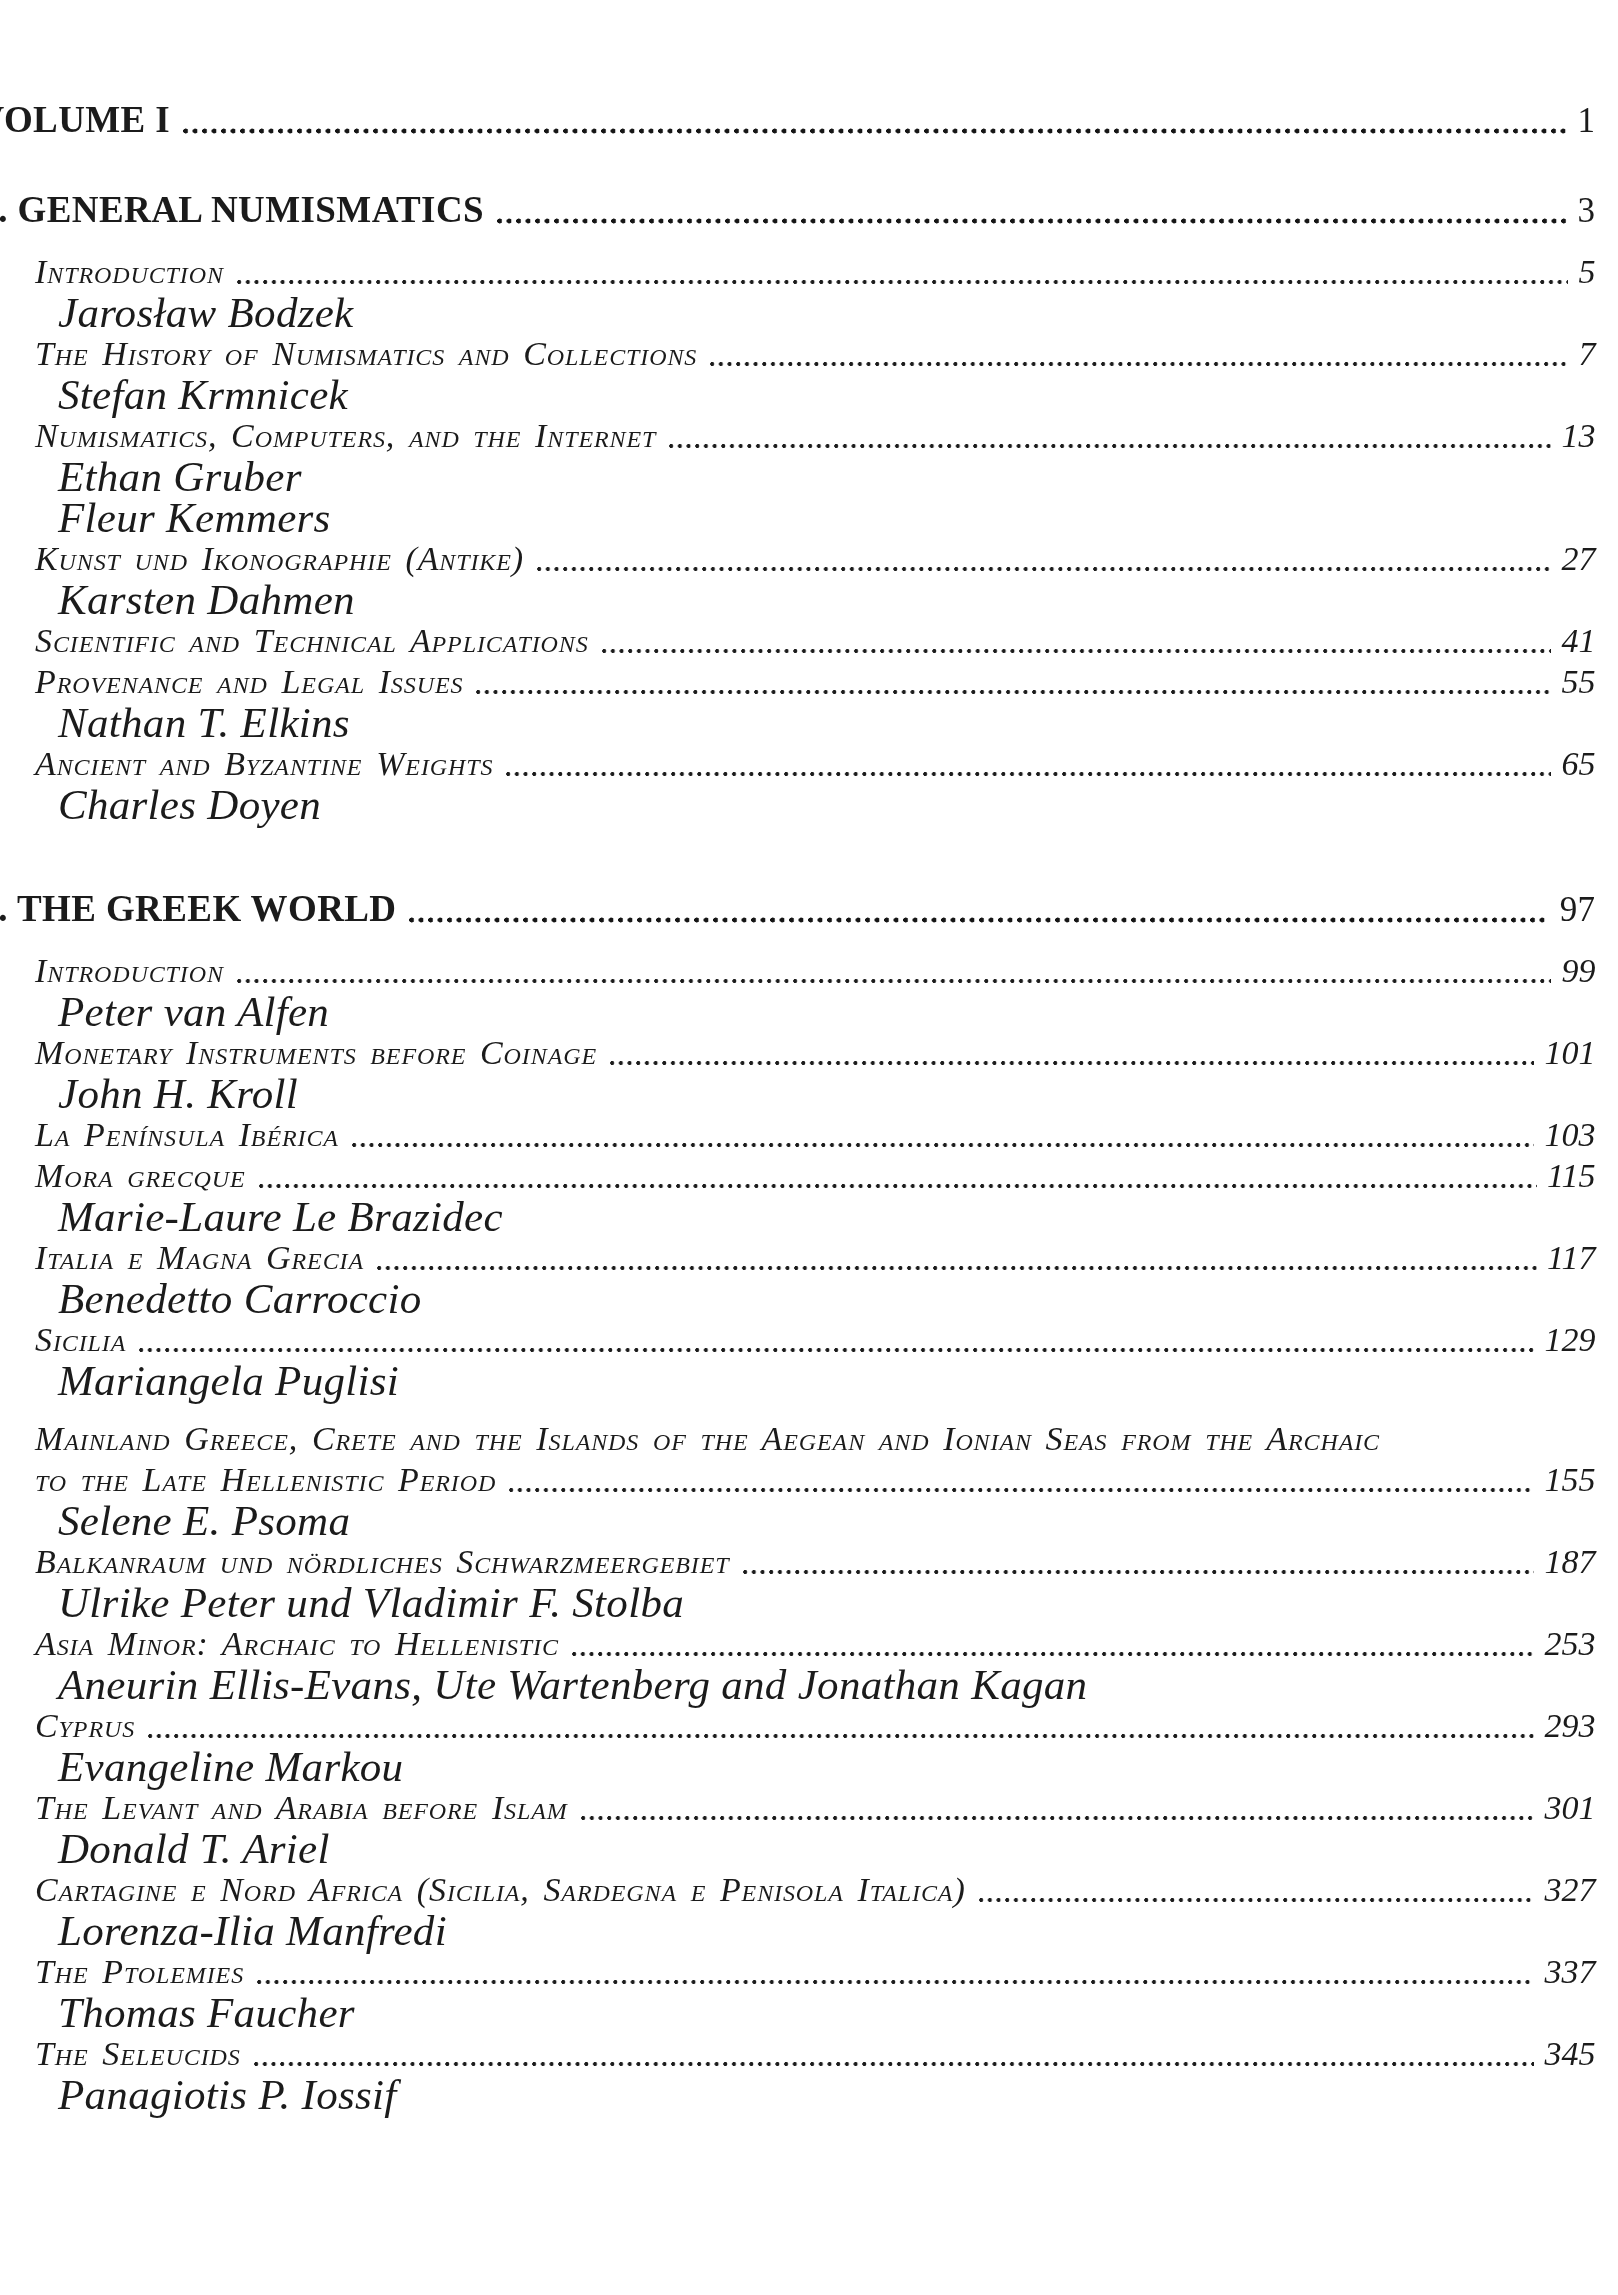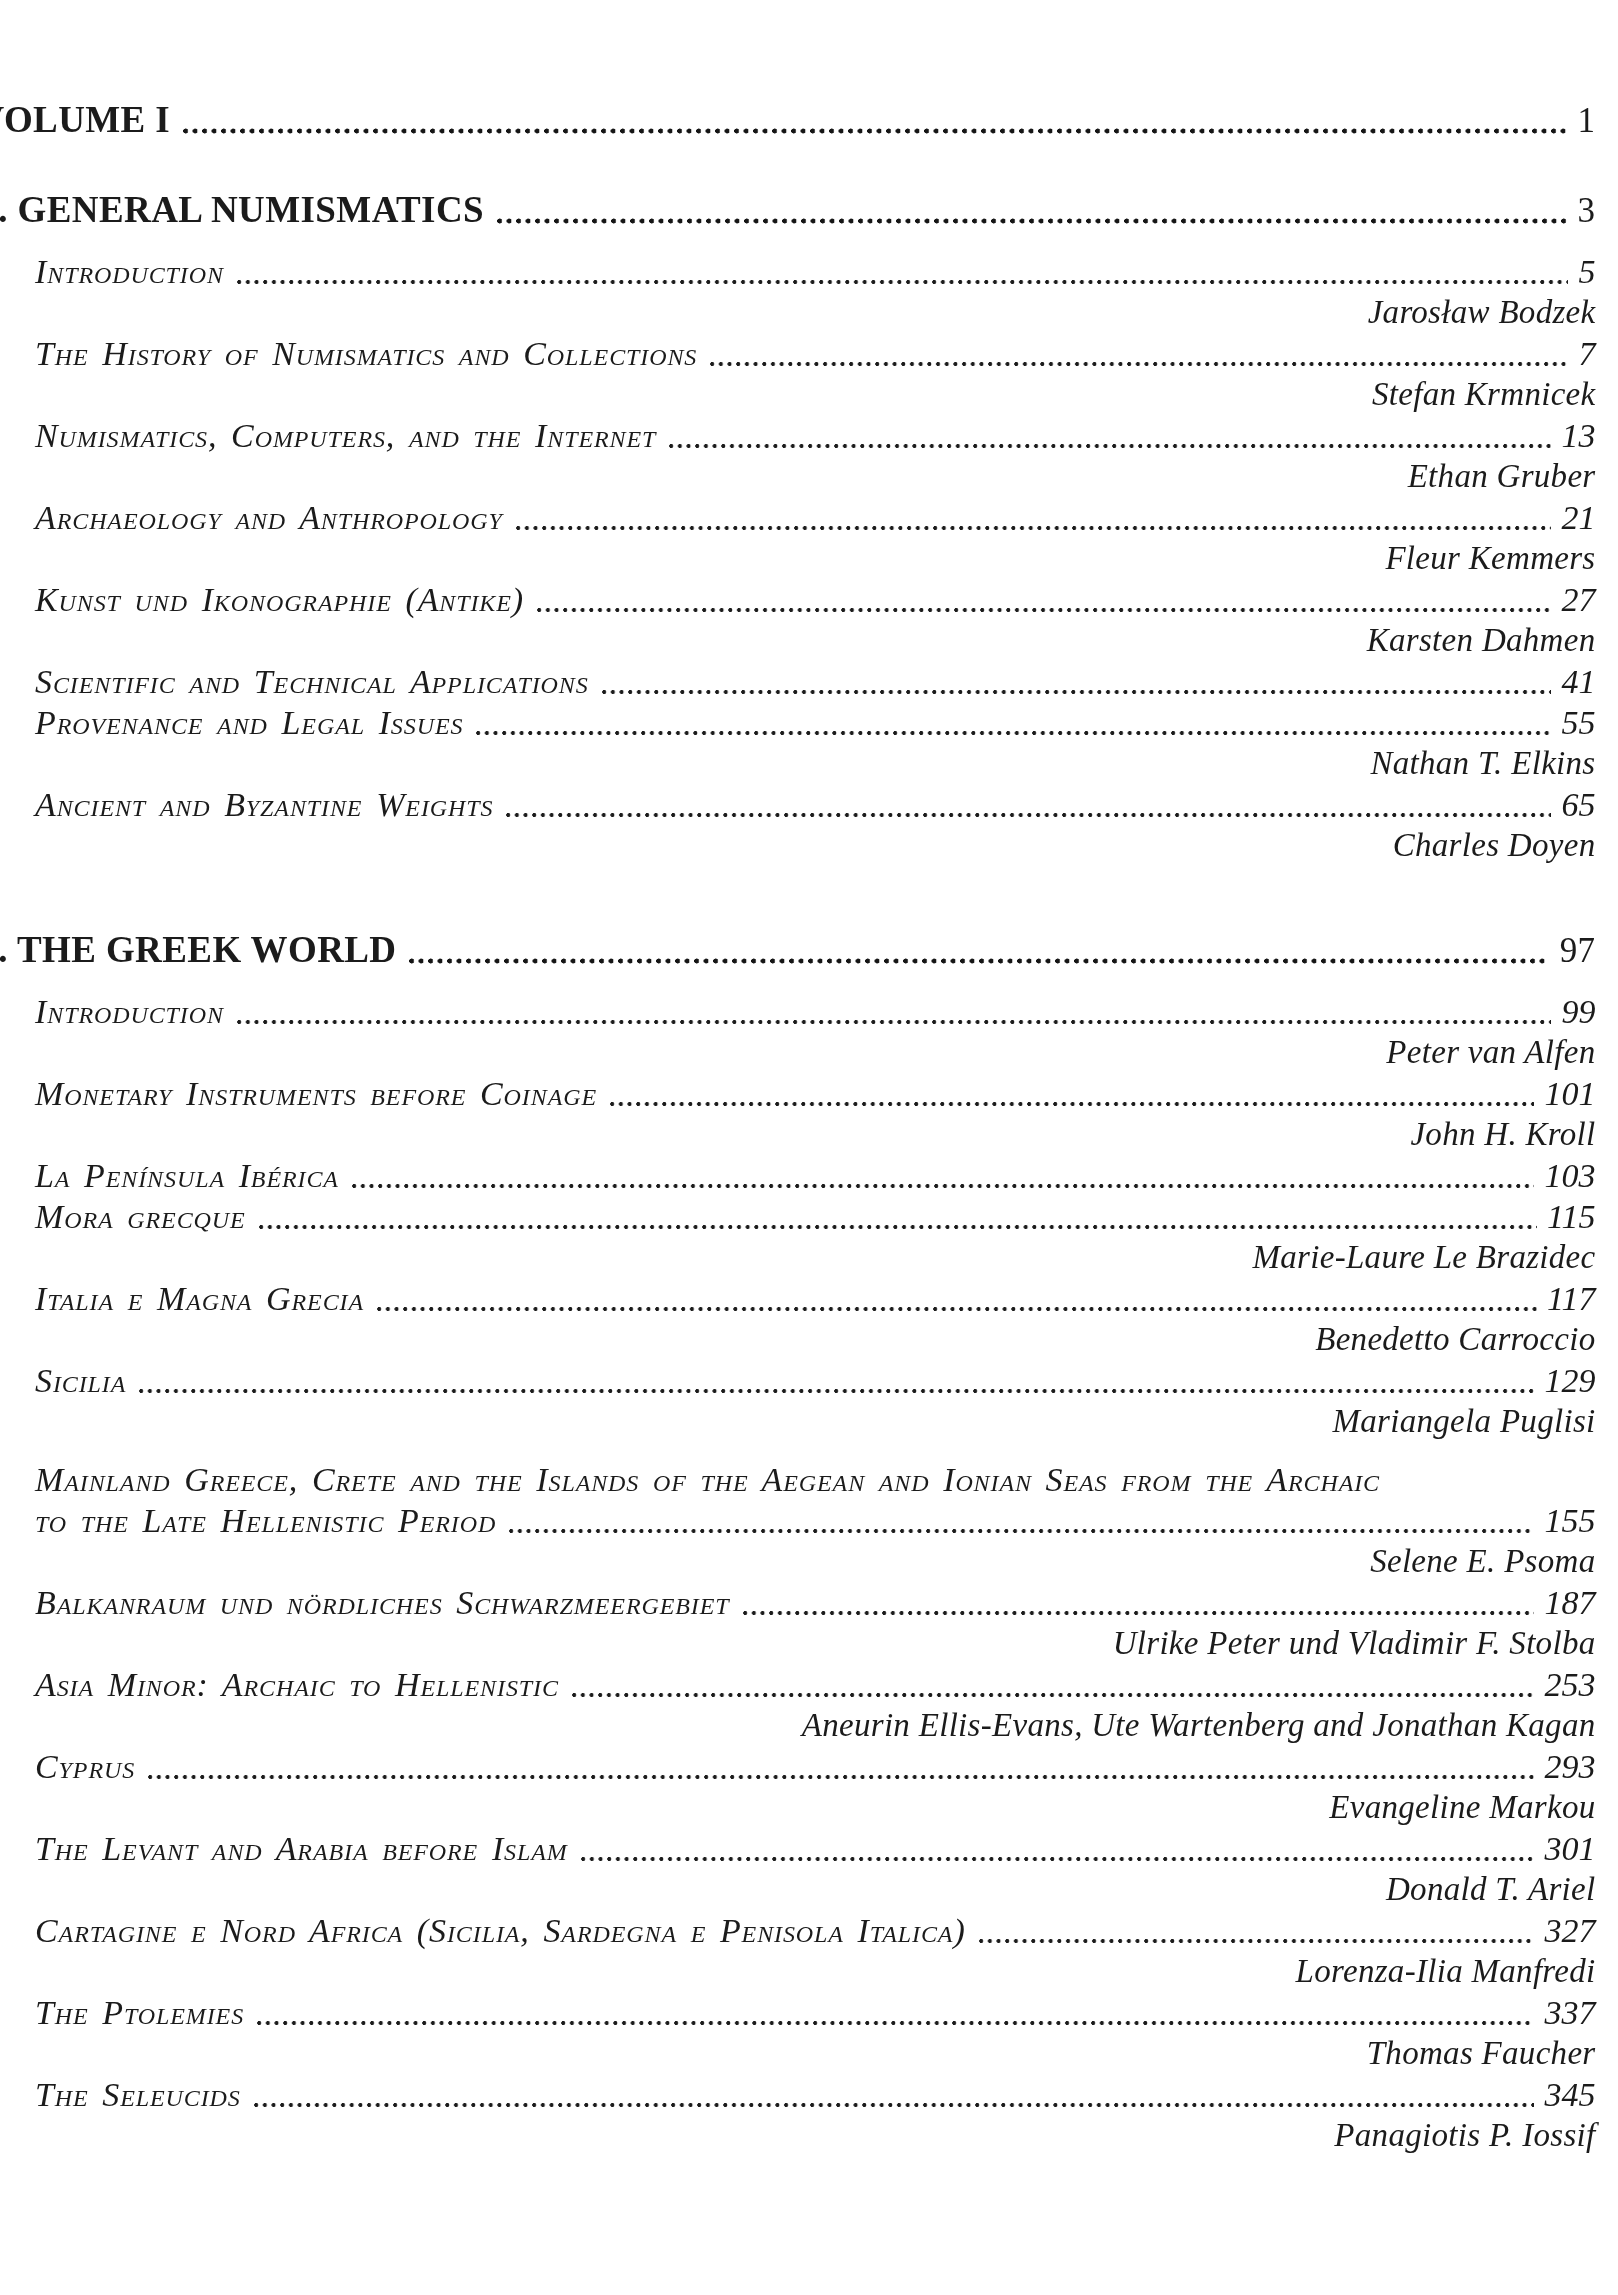--- a/index.html
+++ b/index.html
@@ -52,24 +52,23 @@
   .row.entry.noleader { margin-top: 17px; }
   .etitle {
     font-variant: small-caps;
     letter-spacing: 0.9px;
     word-spacing: 4.3px;
     white-space: nowrap;
   }
   
   .row.author {
     padding-left: 58px;
-    font-size: 33px;
+    font-size: 43px;
     font-style: italic;
     letter-spacing: 0.3px;
-    justify-content: flex-end;
   }
   
   .leader {
     flex: 1 1 auto;
     align-self: flex-end;
     height: 7.8px;
     min-width: 52px;
     margin: 0 10.4px 6px 13px;
     background-image: radial-gradient(circle at 2.2px 3.9px, #1b1b1b 1.7px, rgba(0,0,0,0) 2.3px);
     background-size: 8.7px 7.8px;
@@ -128,25 +127,20 @@
   <div class="row entry">
     <span class="etitle">Numismatics, Computers, and the Internet</span>
     <span class="leader"></span>
     <span class="page-num">13</span>
   </div>
 
   <div class="row author">
     <span class="aname">Ethan Gruber</span>
   </div>
 
-  <div class="row entry">
-    <span class="etitle">Archaeology and Anthropology</span>
-    <span class="leader"></span>
-    <span class="page-num">21</span>
-  </div>
 
   <div class="row author">
     <span class="aname">Fleur Kemmers</span>
   </div>
 
   <div class="row entry">
     <span class="etitle">Kunst und Ikonographie (Antike)</span>
     <span class="leader"></span>
     <span class="page-num">27</span>
   </div>

